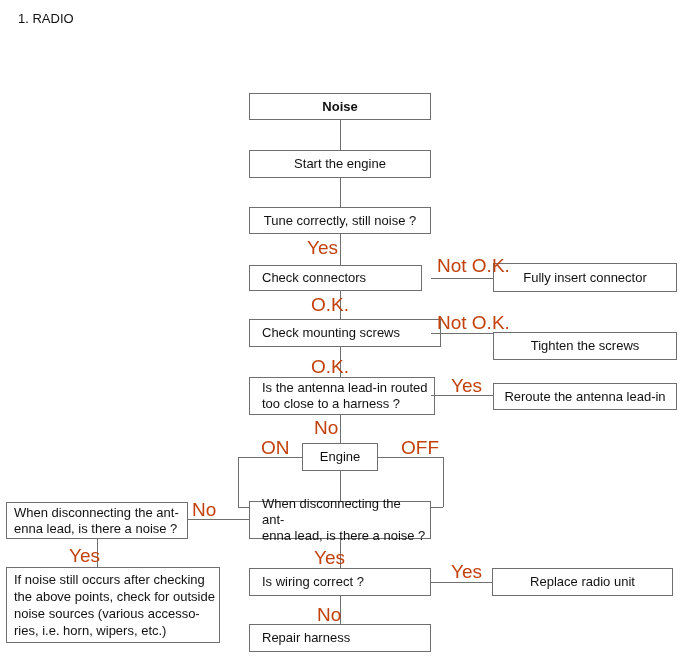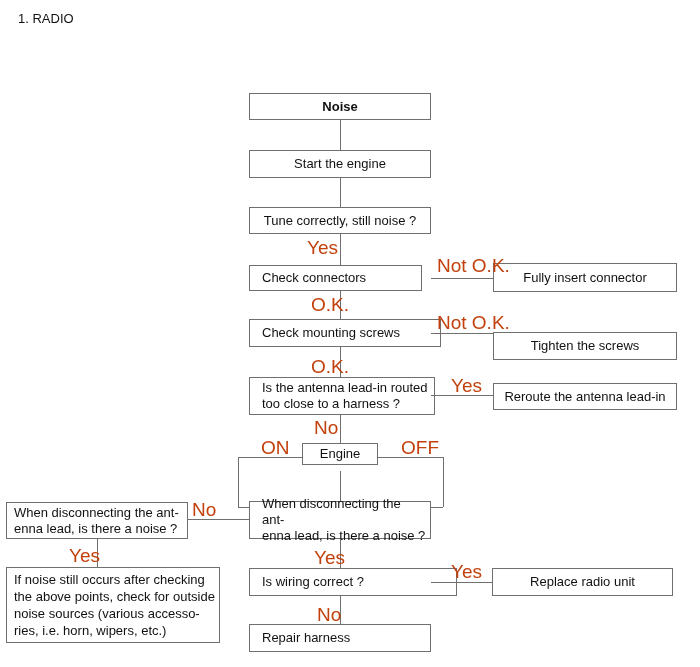--- a/index.html
+++ b/index.html
@@ -25,24 +25,24 @@
 
   <div class="title" style="left:18px;top:12px;text-align:center;">1.  RADIO</div>
 
   <div class="box center bold" style="left:249px;top:93px;width:182px;height:27px;">Noise</div>
   <div class="box center" style="left:249px;top:150px;width:182px;height:28px;">Start the engine</div>
   <div class="box center" style="left:249px;top:207px;width:182px;height:27px;">Tune correctly, still noise ?</div>
   <div class="box left" style="left:249px;top:265px;width:173px;height:26px;">Check connectors</div>
   <div class="box left" style="left:249px;top:319px;width:192px;height:28px;">Check mounting screws</div>
   <div class="box left" style="left:249px;top:377px;width:186px;height:38px;">Is the antenna lead-in routed
 too close to a harness ?</div>
-  <div class="box center" style="left:302px;top:443px;width:76px;height:22px;">Engine</div>
+  <div class="box center" style="left:302px;top:443px;width:76px;height:28px;">Engine</div>
   <div class="box left" style="left:249px;top:501px;width:182px;height:38px;">When disconnecting  the ant-
 enna lead, is there a noise ?</div>
-  <div class="box left" style="left:249px;top:568px;width:208px;height:28px;">Is wiring correct ?</div>
+  <div class="box left" style="left:249px;top:568px;width:182px;height:28px;">Is wiring correct ?</div>
   <div class="box left" style="left:249px;top:624px;width:182px;height:28px;">Repair harness</div>
 
   <div class="box center" style="left:493px;top:263px;width:184px;height:29px;">Fully insert connector</div>
   <div class="box center" style="left:493px;top:320px;width:184px;height:28px;margin-top:12px;">Tighten the screws</div>
   <div class="box center" style="left:493px;top:383px;width:184px;height:27px;">Reroute the antenna lead-in</div>
   <div class="box center" style="left:492px;top:568px;width:181px;height:28px;">Replace radio unit</div>
 
   <div class="box left tight" style="left:6px;top:502px;width:182px;height:37px;">When disconnecting the ant-
 enna lead, is there a noise ?</div>
   <div class="box left tight big" style="left:6px;top:567px;width:214px;height:76px;">If noise still occurs after checking

